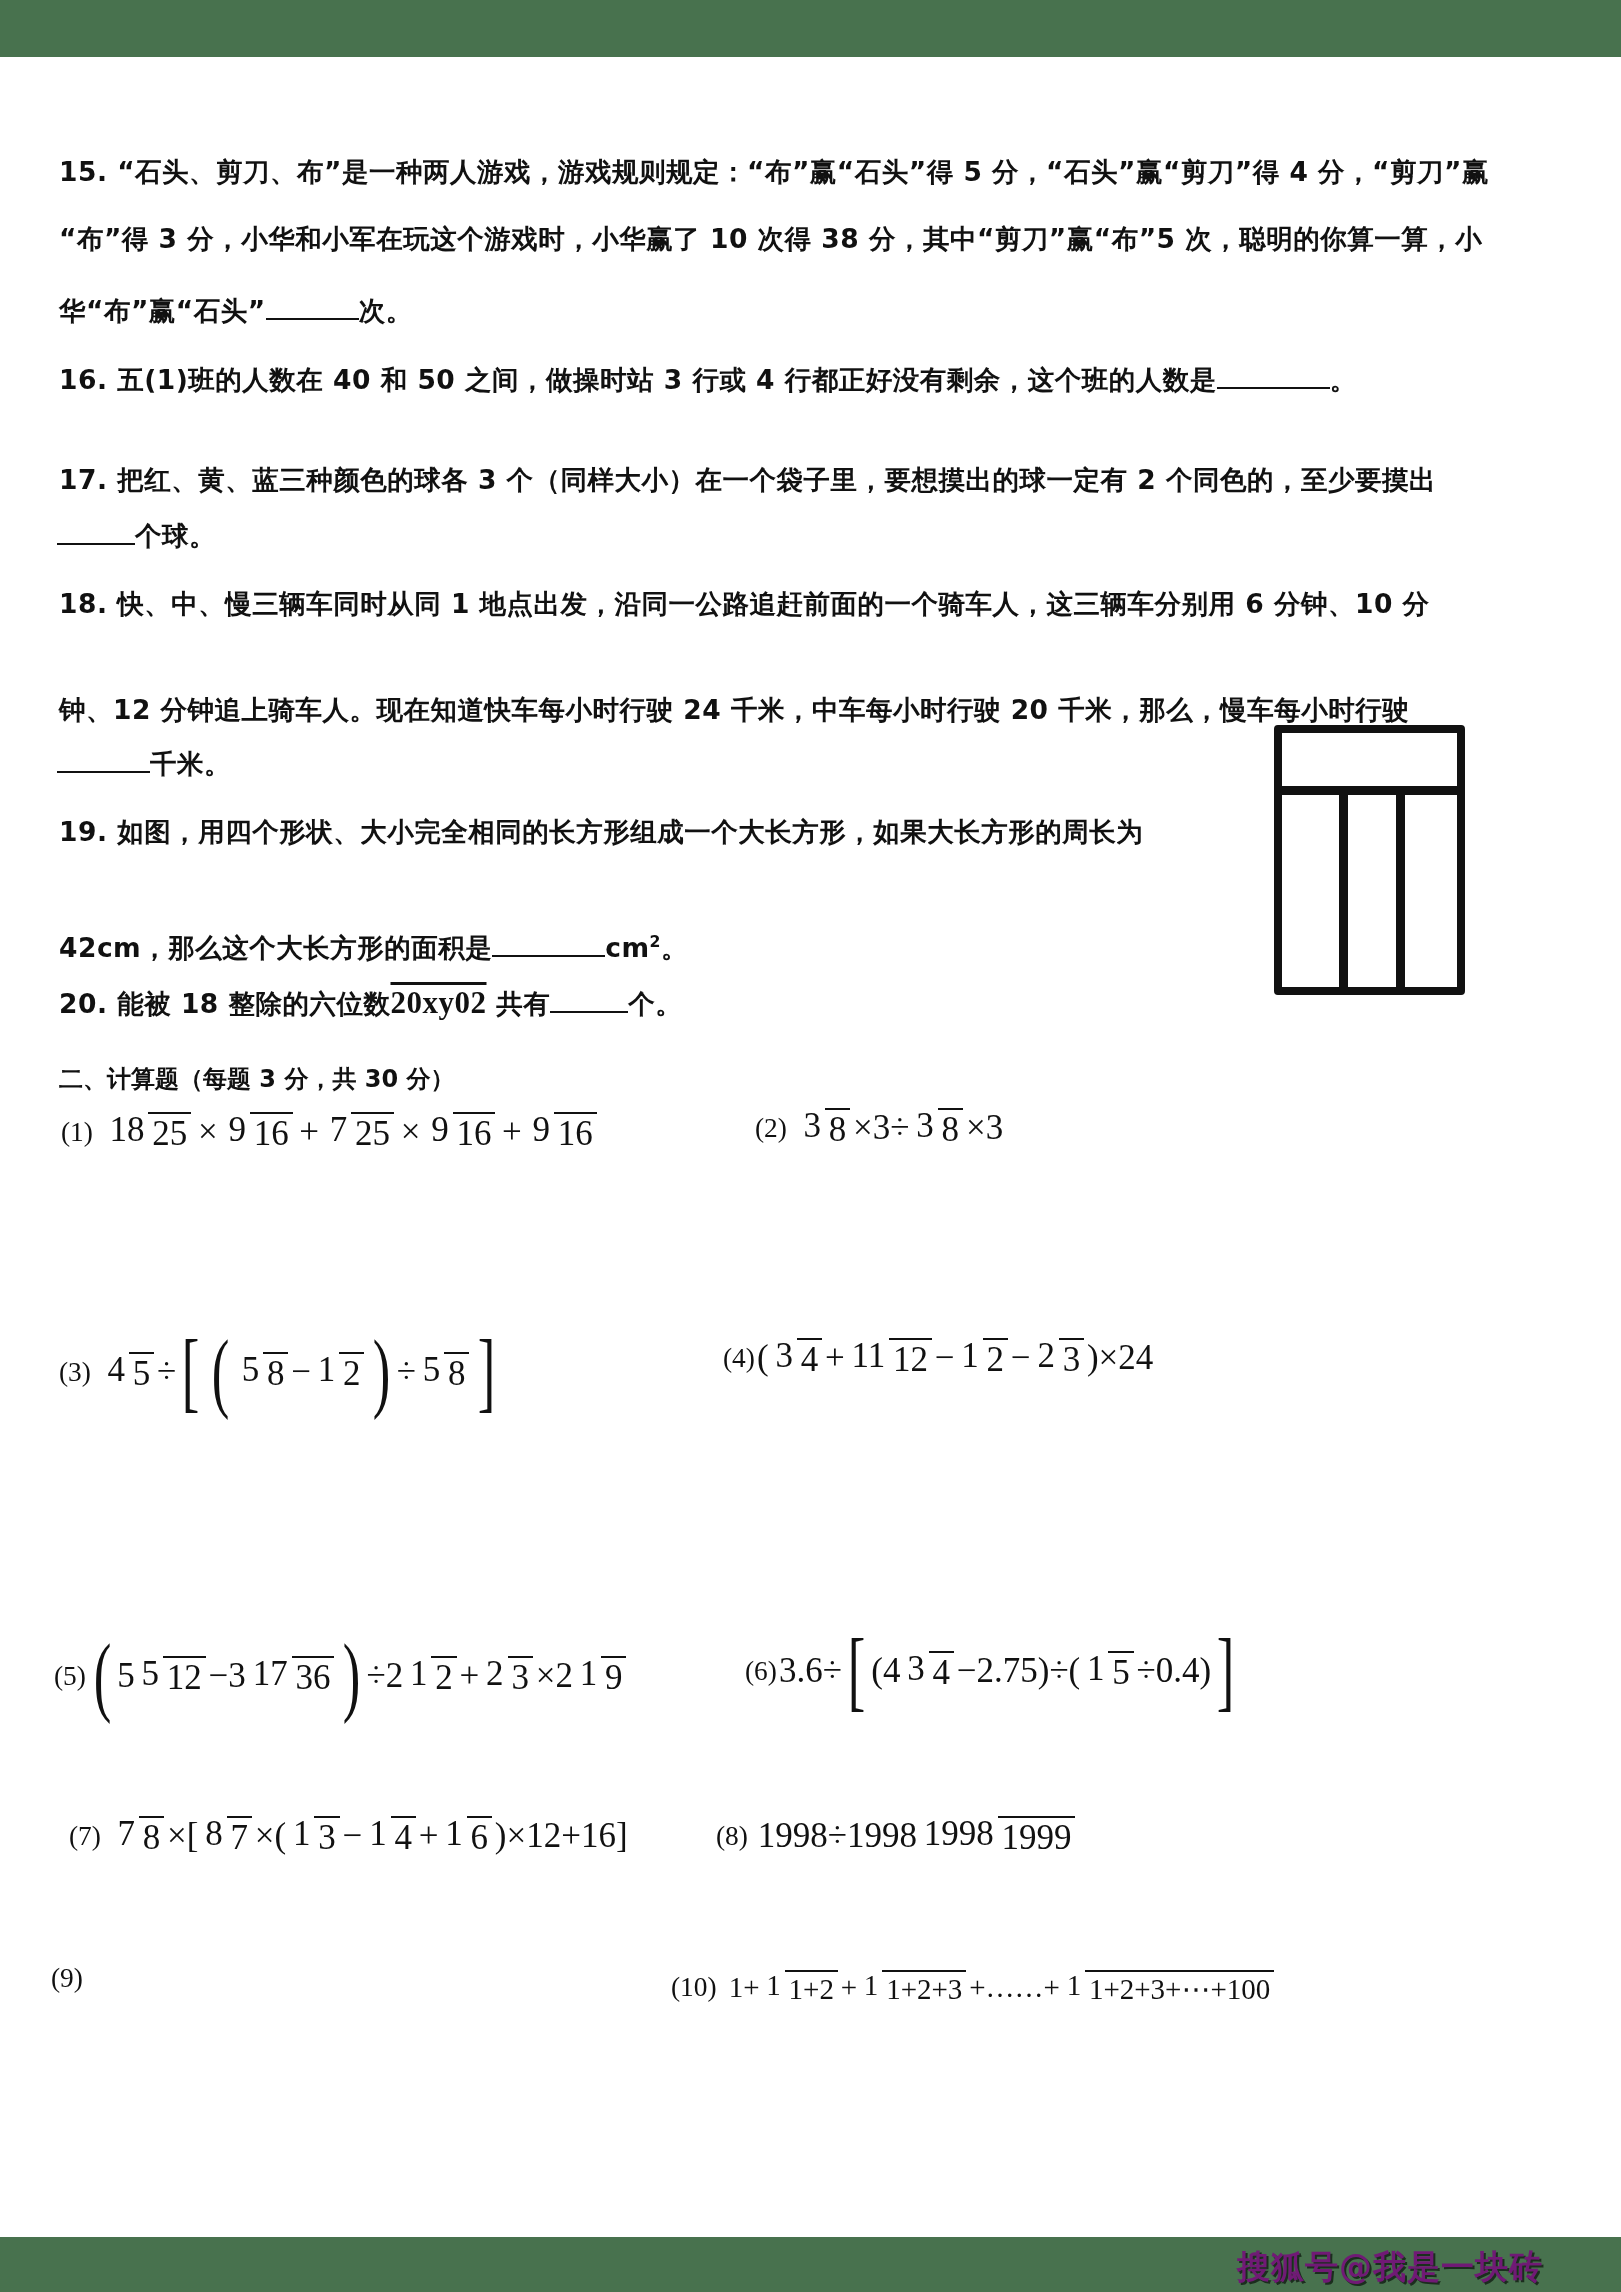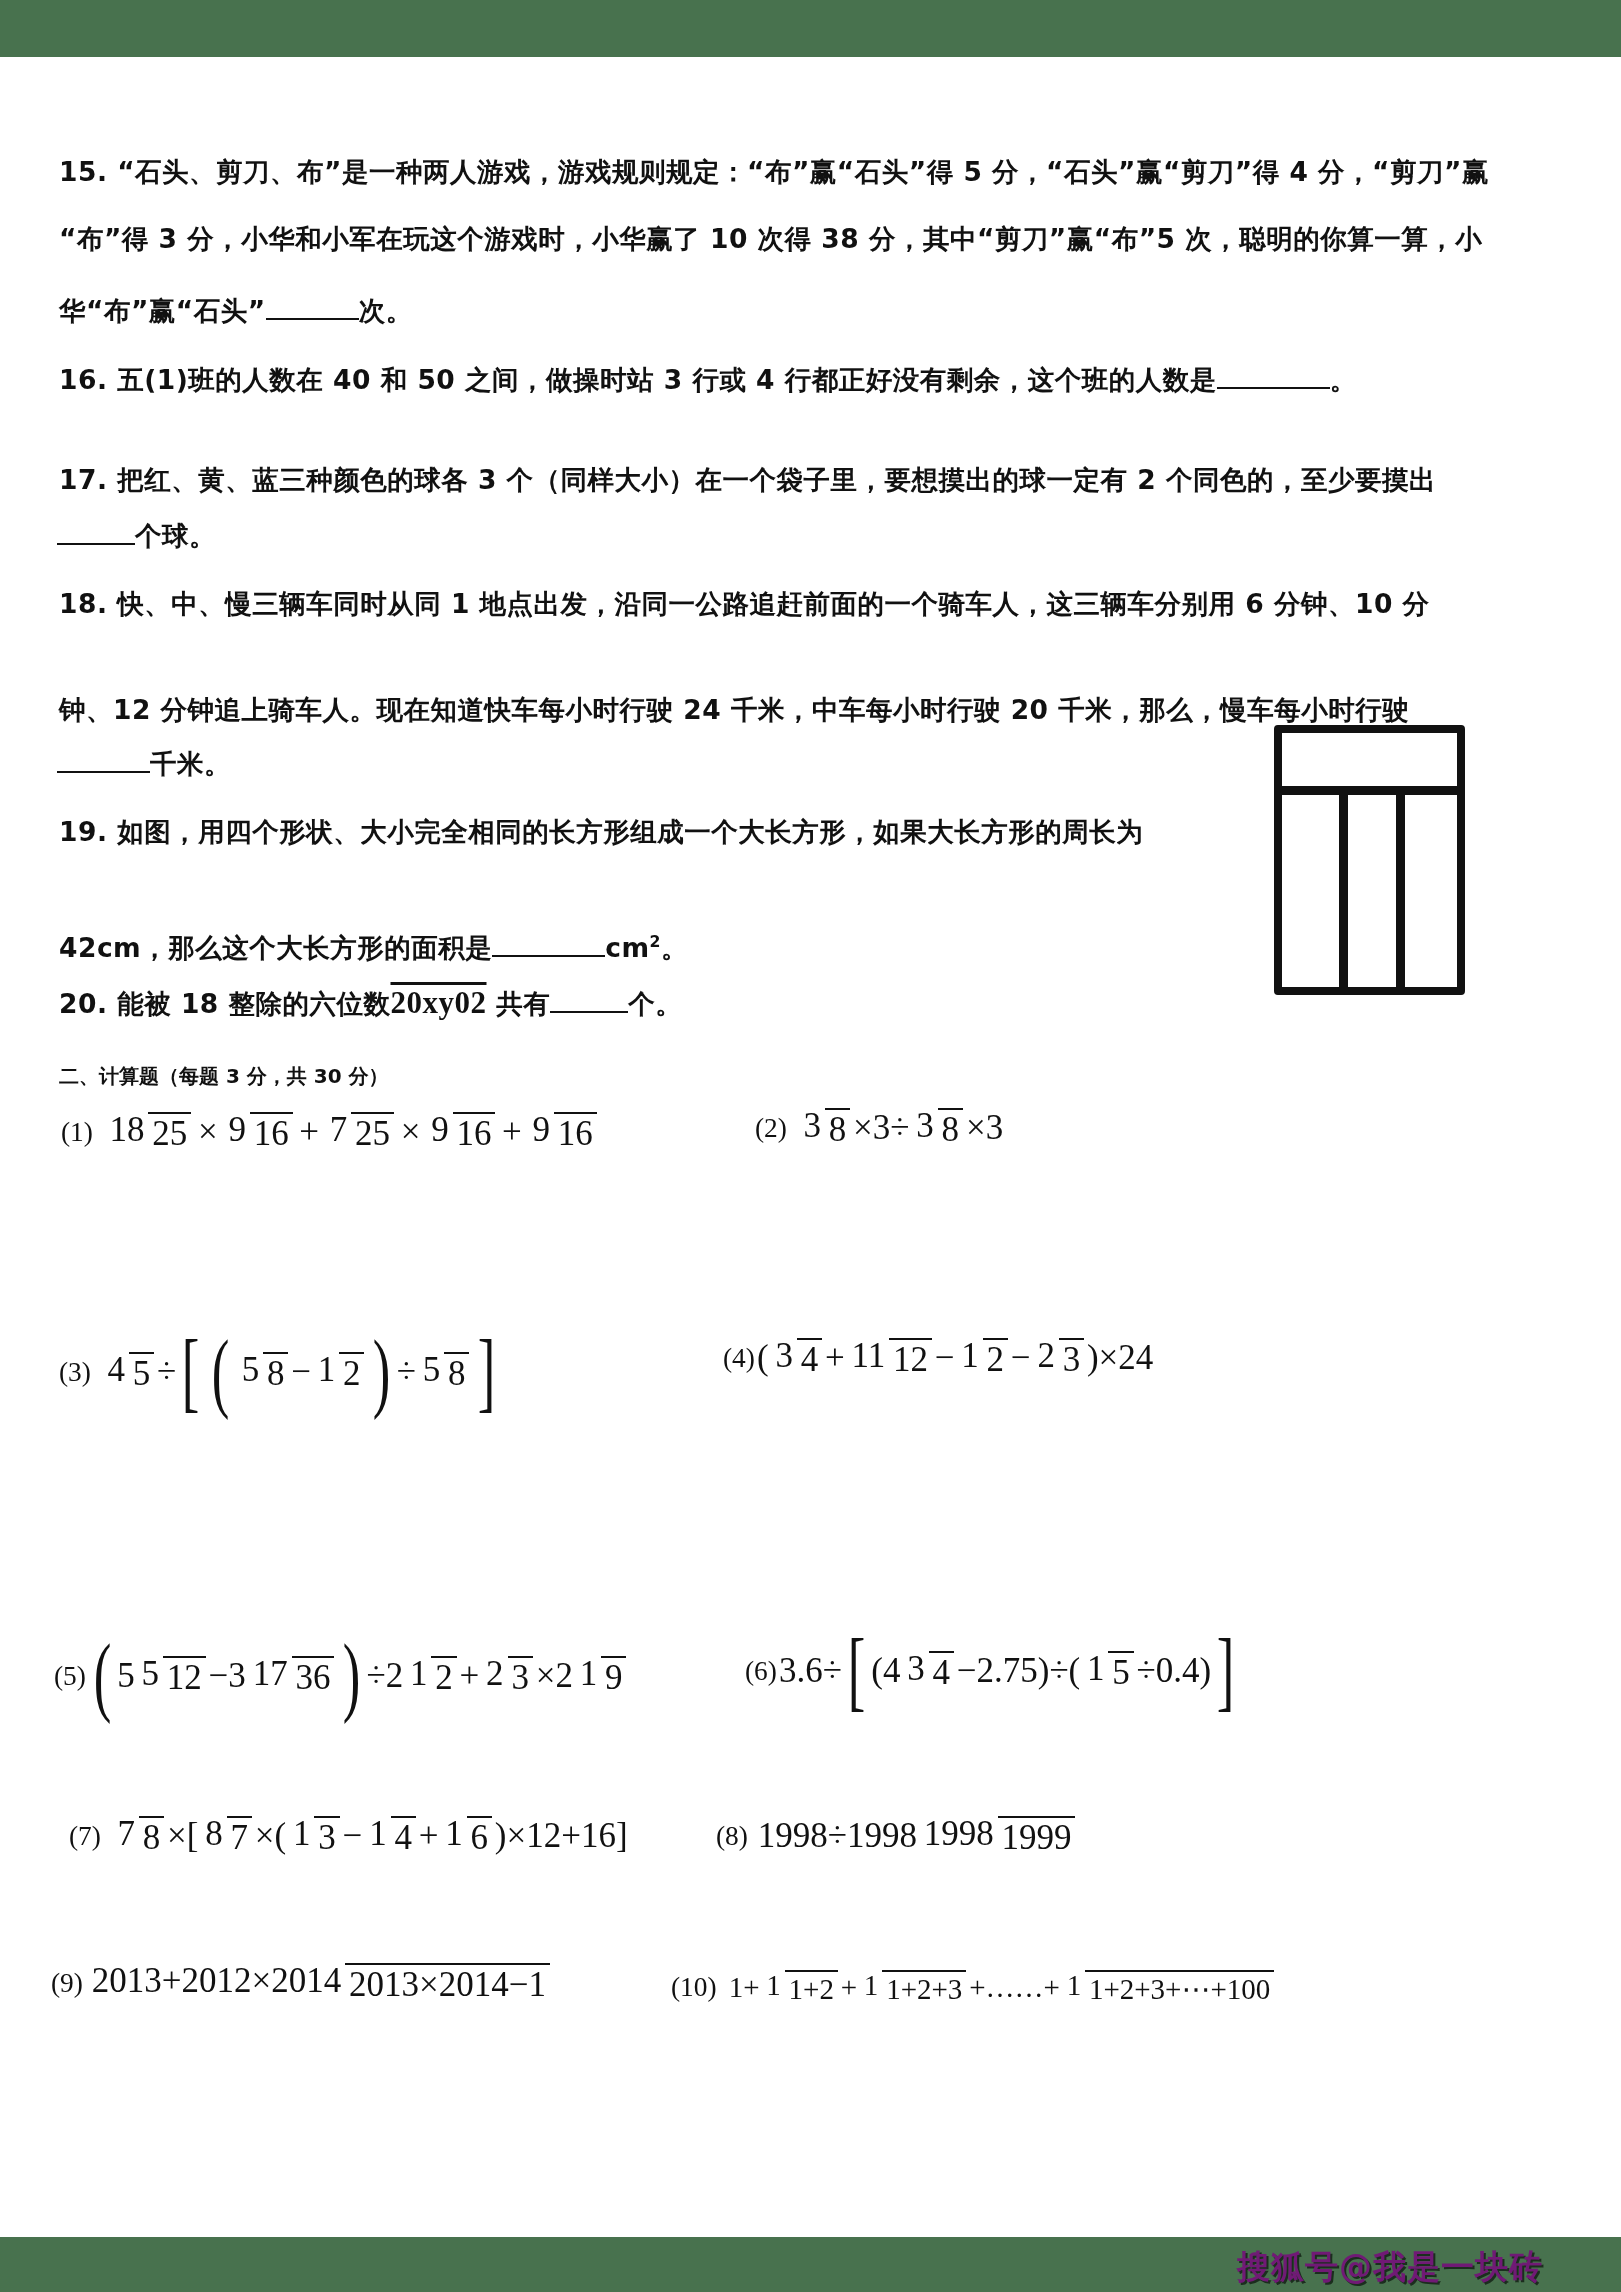--- a/index.html
+++ b/index.html
@@ -17,21 +17,21 @@
     text-shadow:2px 2px 0 #1b2e1e; letter-spacing:1px;
   }
   .line {
     position:absolute; left:59px; font-size:26.5px; font-weight:bold;
     white-space:nowrap; letter-spacing:0.5px;
     font-family:"DejaVu Sans","Liberation Sans",sans-serif;
   }
   .blank { display:inline-block; border-bottom:2.9px solid #111; height:25.5px; vertical-align:baseline; }
   .overline { text-decoration:overline; text-decoration-thickness:2.9px; font-family:"Liberation Serif",serif; font-size:31px; }
   sup { font-size:15.7px; }
-  .section { position:absolute; left:59px; top:1063px; font-size:20px; font-weight:bold;
+  .section { position:absolute; left:59px; top:1063px; font-size:24px; font-weight:bold;
     font-family:"DejaVu Sans","Liberation Sans",sans-serif; }
 
   
   .expr { position:absolute; display:flex; align-items:center; font-size:35px;
     font-family:"Liberation Serif","DejaVu Serif",serif; white-space:nowrap; }
   .lbl { font-size:27.4px; margin-right:9.8px; }
   .frac { display:inline-flex; flex-direction:row; margin:0 2.9px; vertical-align:middle; }
   .frac .n { padding:0 3.9px 2px; line-height:1.05; }
   .frac .d { padding:2px 3.9px 0; line-height:1.05; border-top:2.9px solid #111; }
   .op { margin:0 3.9px; }
@@ -267,24 +267,20 @@
   <span class="lbl">(8)</span>
   <span>1998÷1998</span>
   <span class="frac">
       <span class="n">1998</span>
       <span class="d">1999</span>
     </span>
 </div>
 
 <div class="expr" style="left:51px;top:1963px">
   <span class="lbl" style="margin-right:2px">(9)</span>
-  <span class="frac">
-      <span class="n">2013+2012×2014</span>
-      <span class="d">2013×2014−1</span>
-    </span>
 </div>
 
 <div class="expr" style="left:671px;top:1970px;font-size:29px">
   <span class="lbl" style="margin-right:12px">(10)</span>
   <span>1+</span>
   <span class="frac">
       <span class="n">1</span>
       <span class="d">1+2</span>
     </span>
   <span>+</span>

